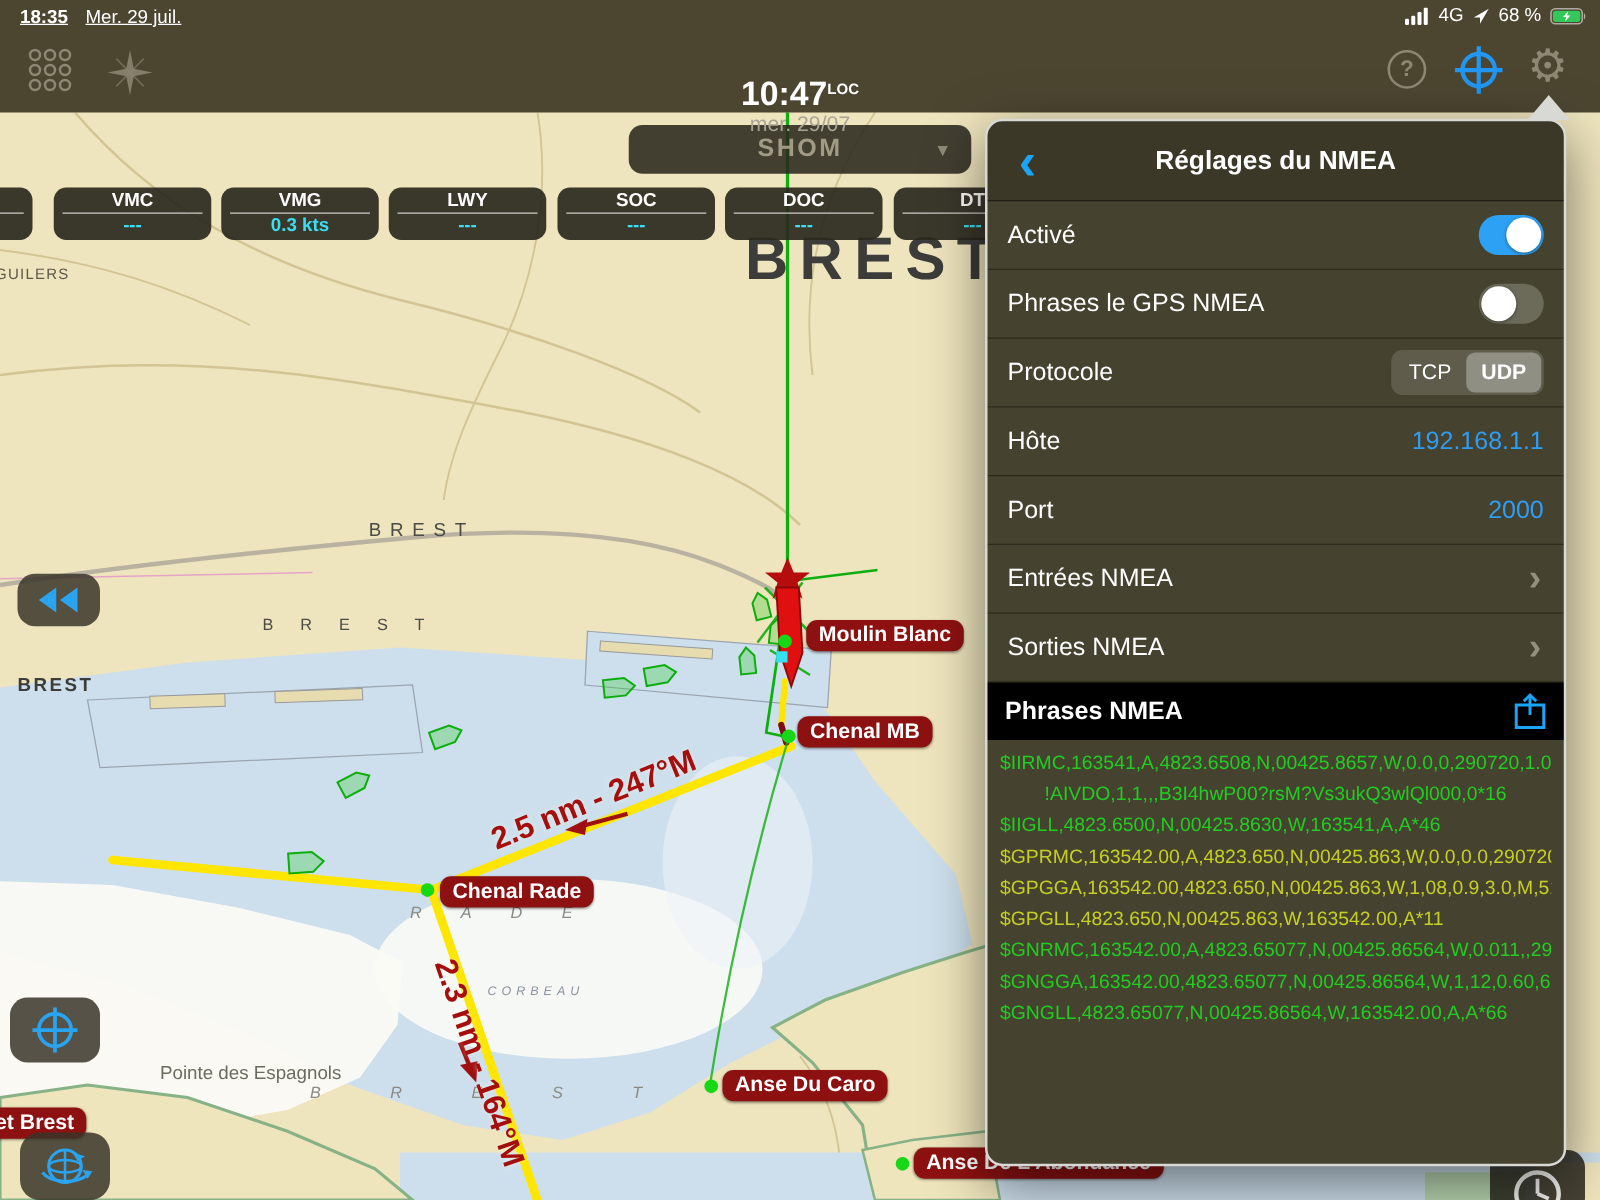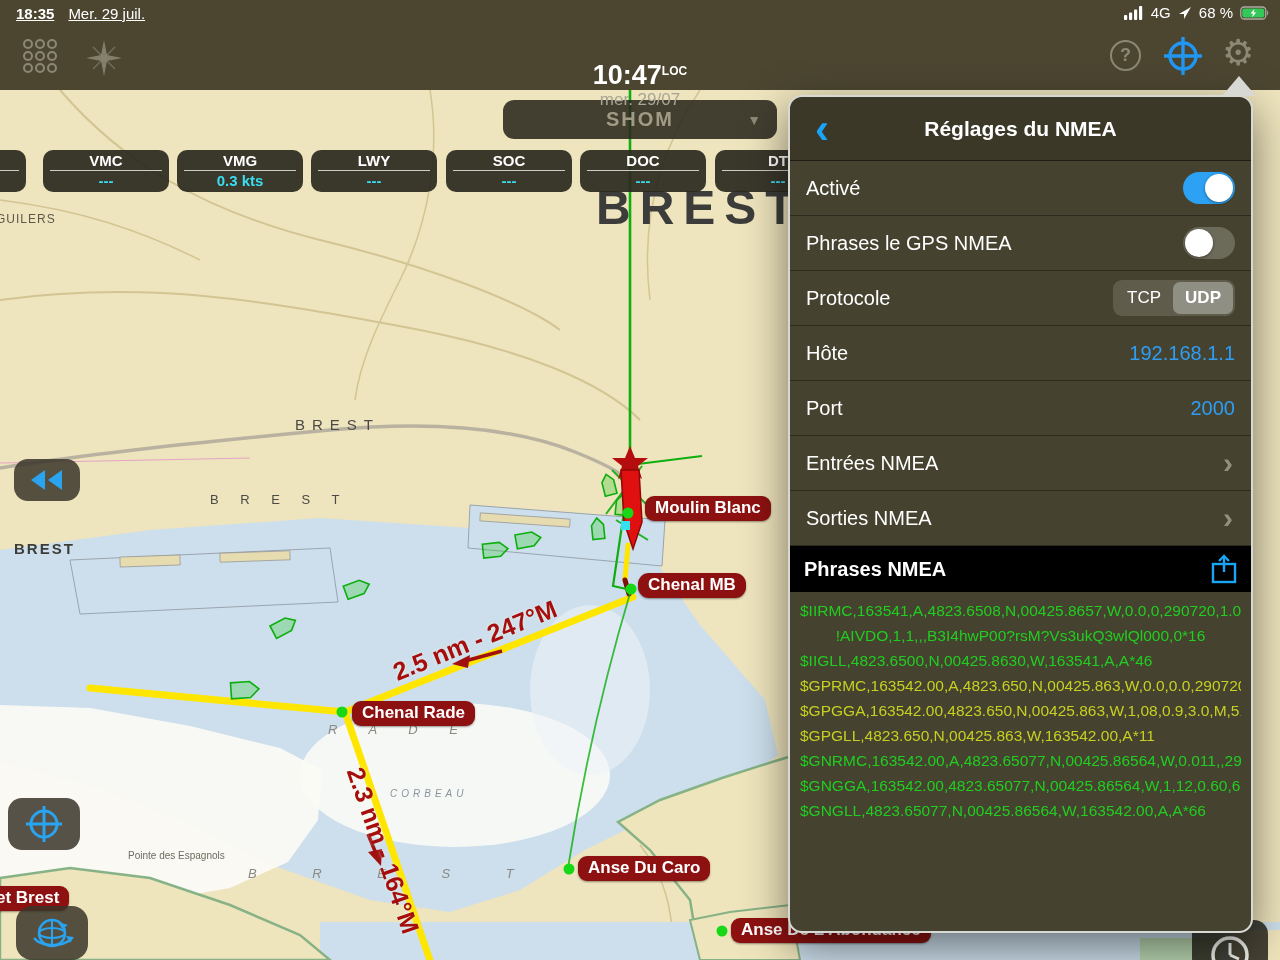--- a/index.html
+++ b/index.html
@@ -10,21 +10,21 @@
   
   #map-svg { position:absolute; left:0; top:0; z-index:1; }
   .map-text { position:absolute; z-index:2; color:#55503f; white-space:nowrap; }
   .mt-guilers { left:-4px; top:212px; font-size:12px; letter-spacing:1px; color:#5d584a; }
   .mt-brest-big { left:596px; top:180px; font-size:48px; font-weight:bold; letter-spacing:9px; color:#3c3c3a; }
   .mt-brest-city { left:295px; top:416px; font-size:15px; letter-spacing:7px; color:#4a4a46; }
   .mt-brest-2 { left:210px; top:492px; font-size:13px; letter-spacing:9px; color:#4a4a46; }
   .mt-brest-left { left:14px; top:540px; font-size:15px; font-weight:bold; letter-spacing:2px; color:#3d3d38; }
   .mt-rade { left:328px; top:722px; font-size:13px; font-style:italic; letter-spacing:14px; color:#8a8a82; }
   .mt-brest-bottom { left:248px; top:866px; font-size:13px; font-style:italic; letter-spacing:26px; color:#8a8a82; }
-  .mt-espagnols { left:128px; top:850px; font-size:10px; color:#6b6b60; }
+  .mt-espagnols { left:128px; top:850px; font-size:15px; color:#6b6b60; }
   .mt-corbeau { left:390px; top:788px; font-size:10px; font-style:italic; letter-spacing:4px; color:#8a94a0; }
 
   .route-label { position:absolute; z-index:3; color:#a60e0e; font-weight:bold; font-size:25px;
     white-space:nowrap; text-shadow:0 0 4px rgba(255,255,230,.55); }
   .rl-1 { left:388px; top:626px; transform:rotate(-22deg); }
   .rl-2 { left:296px; top:836px; transform:rotate(71deg); transform-origin:center; }
 
   .wp-badge { position:absolute; z-index:3; background:#8e1111; color:#fff; font-weight:bold;
     font-size:17px; padding:2px 10px 3px; border-radius:9px; white-space:nowrap;
     box-shadow:0 1px 2px rgba(0,0,0,.4); }
@@ -193,21 +193,21 @@
   <div class="map-text mt-brest-left">BREST</div>
   <div class="map-text mt-rade">R A D E</div>
   <div class="map-text mt-brest-bottom">B R E S T</div>
   <div class="map-text mt-espagnols">Pointe des Espagnols</div>
   <div class="map-text mt-corbeau">CORBEAU</div>
 
   <div class="route-label rl-1">2.5 nm - 247°M</div>
   <div class="route-label rl-2">2.3 nm - 164°M</div>
 
   <div class="wp-badge" style="left:645px;top:496px;">Moulin Blanc</div>
-  <div class="wp-badge" style="left:638px;top:573px;border-radius:11px;">Chenal MB</div>
+  <div class="wp-badge" style="left:638px;top:573px;">Chenal MB</div>
   <div class="wp-badge" style="left:352px;top:701px;">Chenal Rade</div>
   <div class="wp-badge" style="left:578px;top:856px;">Anse Du Caro</div>
   <div class="wp-badge" style="left:731px;top:918px;">Anse De L'Abondance</div>
   <div class="wp-badge" style="left:-14px;top:886px;border-top-left-radius:0;border-bottom-left-radius:0;">et Brest</div>
 
   <div class="map-btn" style="left:14px;top:459px;width:66px;height:42px;">
     <svg width="36" height="24" viewBox="0 0 36 24">
       <polygon points="16,2 16,22 2,12" fill="#2aa3f0"></polygon>
       <polygon points="33,2 33,22 19,12" fill="#2aa3f0"></polygon>
     </svg>

